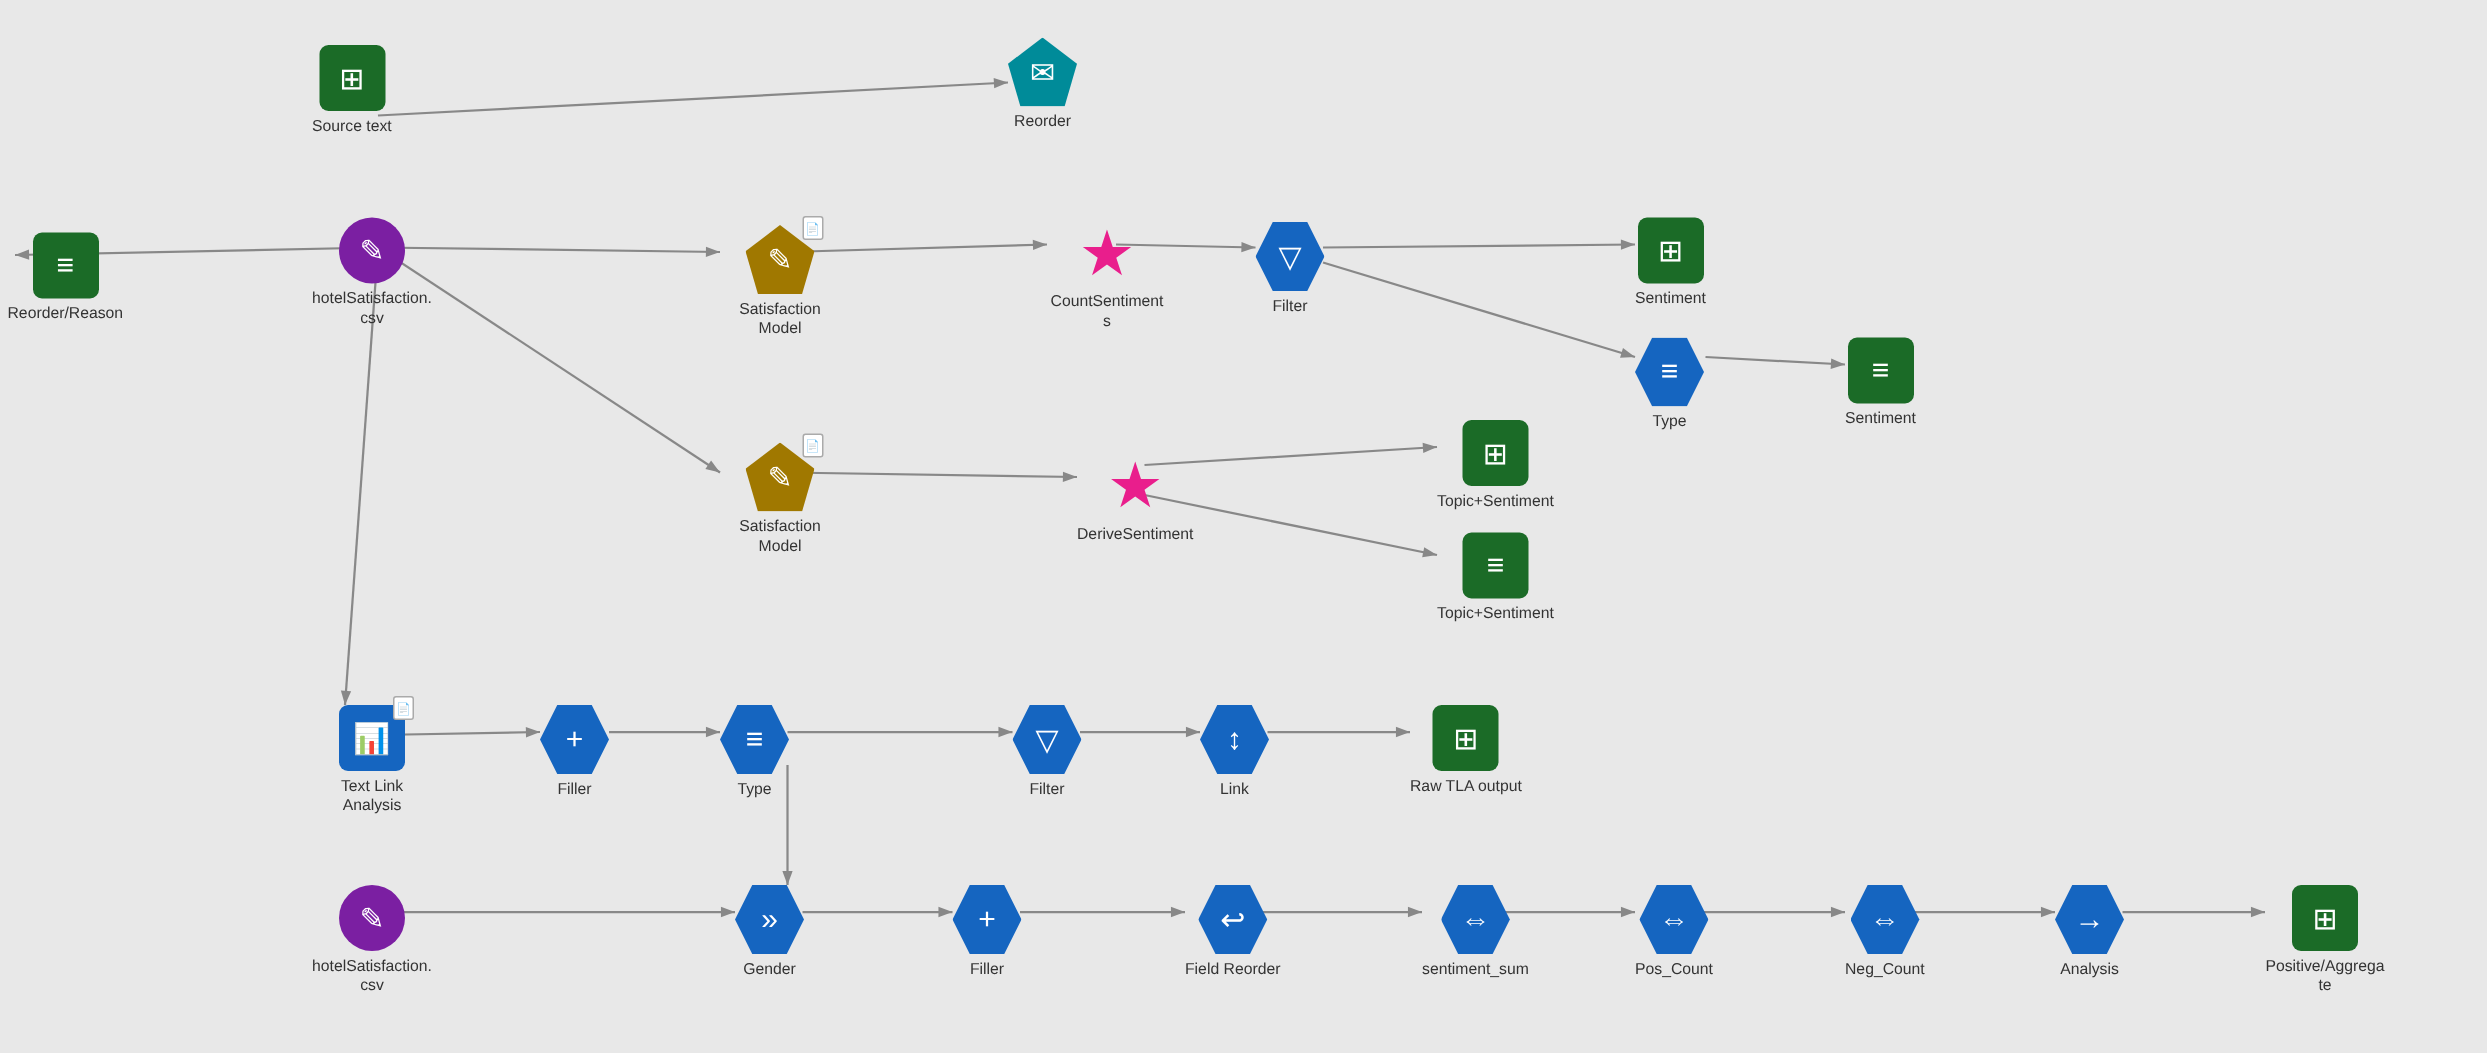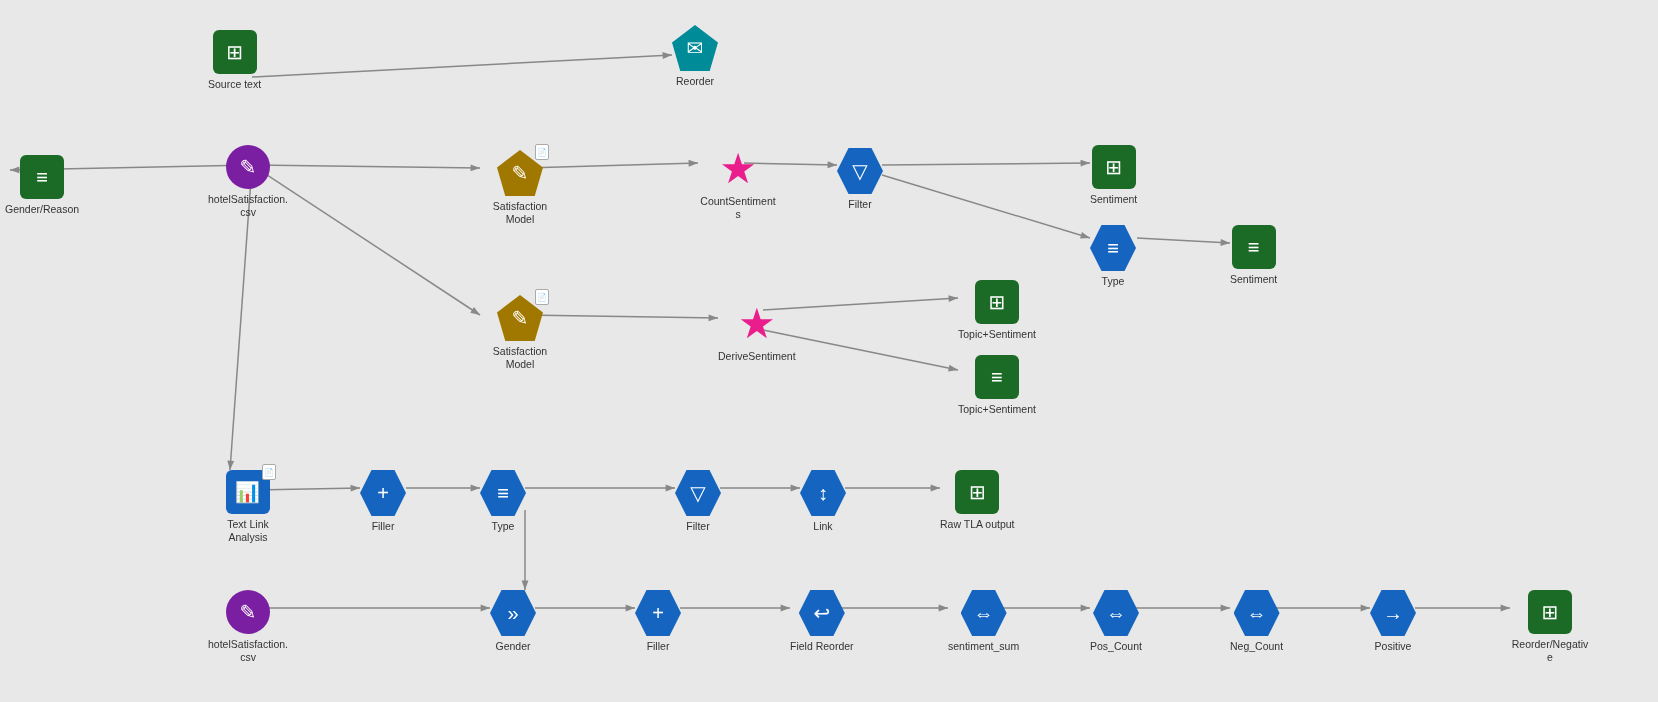--- a/index.html
+++ b/index.html
@@ -235,21 +235,21 @@
     <div class="node" style="left: 672px; top: 25px;">
       <div class="icon-wrap">
         <div class="icon-pentagon" style="background: rgb(0, 139, 153);">✉</div>
       </div>
       <div class="node-label">Reorder</div>
     </div>
     <div class="node" style="left: 5px; top: 155px;">
       <div class="icon-wrap">
         <div class="icon-square" style="background: rgb(27, 107, 39);">≡</div>
       </div>
-      <div class="node-label">Gender/Reason</div>
+      <div class="node-label">Reorder/Reason</div>
     </div>
     <div class="node" style="left: 208px; top: 145px;">
       <div class="icon-wrap">
         <div class="icon-circle" style="background: rgb(123, 31, 162);">✎</div>
       </div>
       <div class="node-label">hotelSatisfaction.csv</div>
     </div>
     <div class="node" style="left: 480px; top: 150px;">
       <div class="icon-wrap">
         <div class="file-badge">📄</div>
@@ -388,21 +388,21 @@
     <div class="node" style="left: 1230px; top: 590px;">
       <div class="icon-wrap">
         <div class="icon-hexagon" style="background: rgb(21, 101, 192);">⇔</div>
       </div>
       <div class="node-label">Neg_Count</div>
     </div>
     <div class="node" style="left: 1370px; top: 590px;">
       <div class="icon-wrap">
         <div class="icon-hexagon" style="background: rgb(21, 101, 192);">→</div>
       </div>
-      <div class="node-label">Positive</div>
+      <div class="node-label">Analysis</div>
     </div>
     <div class="node" style="left: 1510px; top: 590px;">
       <div class="icon-wrap">
         <div class="icon-square" style="background: rgb(27, 107, 39);">⊞</div>
       </div>
-      <div class="node-label">Reorder/Negative</div>
+      <div class="node-label">Positive/Aggregate</div>
     </div>
   </div>
 
 </body></html>

